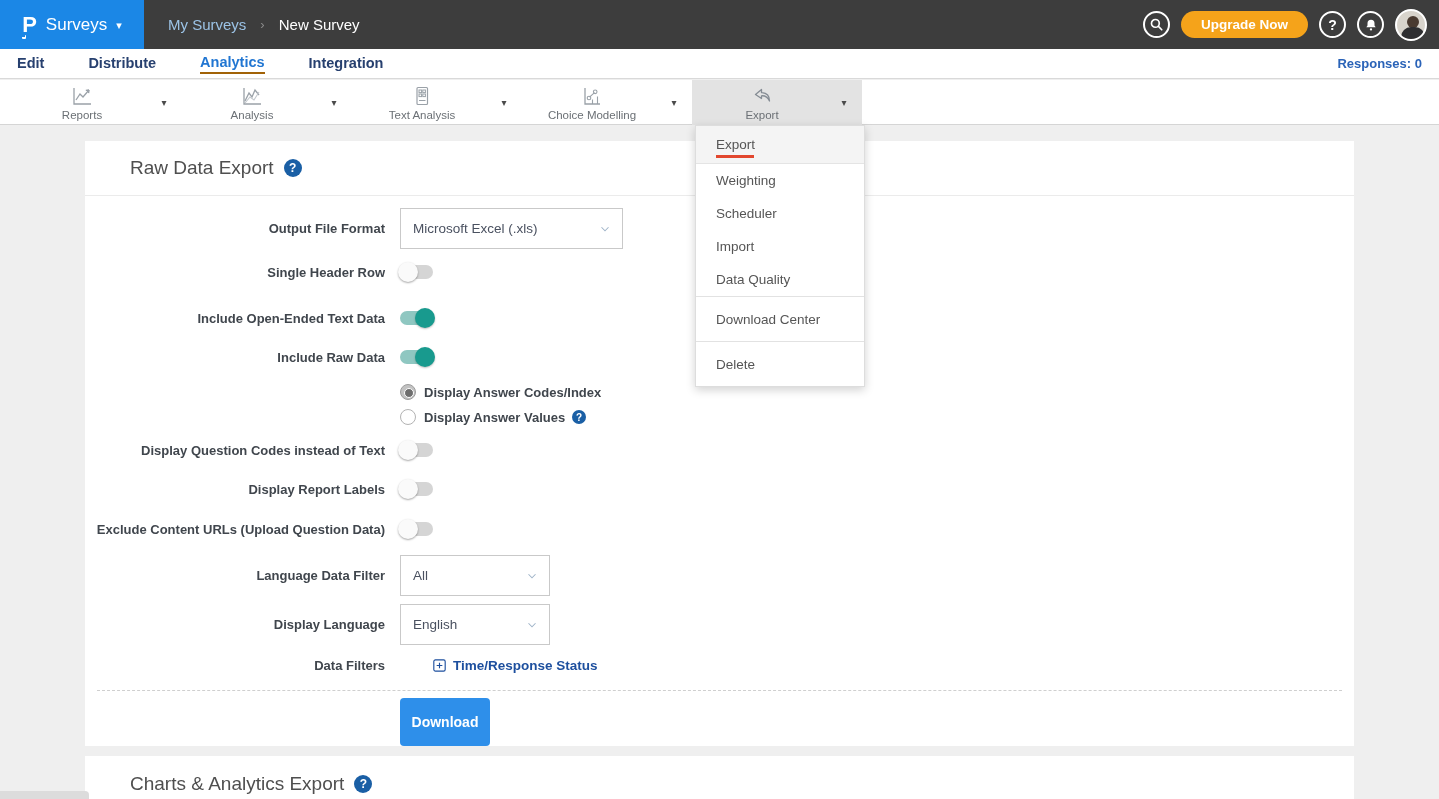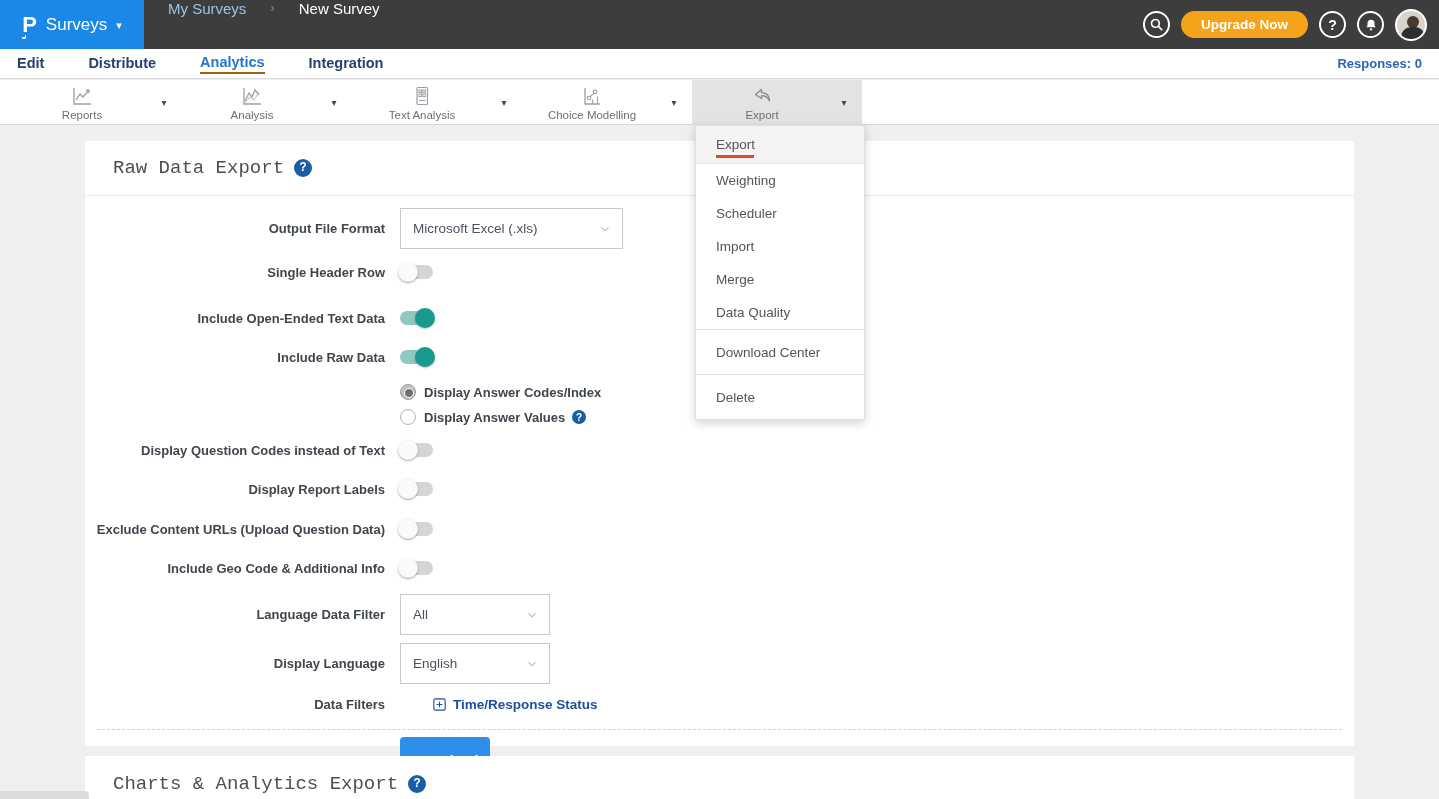--- a/index.html
+++ b/index.html
@@ -8,21 +8,21 @@
 
   
   .topbar { position:absolute; top:0; left:0; width:1439px; height:49px; background:#3d3d3d; }
   .brand { position:absolute; top:0; left:0; width:144px; height:49px; background:#1b87e6;
     display:flex; align-items:center; justify-content:center; gap:9px; color:#fff; cursor:pointer; }
   .brand .logo { position:relative; font-weight:bold; font-size:22px; line-height:1; }
   .brand .logo::after { content:""; position:absolute; left:-1px; bottom:-1px; width:4px; height:4px; background:#1b87e6; }
   .brand .logo i { position:absolute; left:0px; bottom:-3px; width:4px; height:4px; background:#fff; border-radius:1px; }
   .brand .prod { font-size:17px; font-weight:400; }
   .brand .caret { font-size:11px; margin-top:2px; }
-  .crumbs { position:absolute; left:168px; top:0; height:49px; display:flex; align-items:flex-start; gap:24px; font-size:15px; }
+  .crumbs { position:absolute; left:168px; top:0; height:49px; display:flex; align-items:center; gap:14px; font-size:15px; }
   .crumb-parent { color:#9cc3e6; cursor:pointer; }
   .crumb-sep { color:#8b8b8b; font-size:13px; }
   .crumb-current { color:#fff; }
   .top-right { position:absolute; right:12px; top:0; height:49px; display:flex; align-items:center; gap:11px; }
   .circ { width:27px; height:27px; border:2px solid #fff; border-radius:50%;
     display:flex; align-items:center; justify-content:center; color:#fff; cursor:pointer; flex:0 0 auto; }
   .circ.help { font-weight:bold; font-size:14px; }
   .upgrade { height:27px; padding:0 20px; background:#f5a31a; border:none; border-radius:14px;
     color:#fff; font-weight:bold; font-size:13.5px; font-family:inherit; cursor:pointer; }
   .avatar { width:32px; height:32px; border:2px solid #fff; border-radius:50%; overflow:hidden;
@@ -54,22 +54,22 @@
   .mi.hl { height:38px; background:#f4f4f4; border-bottom:1px solid #e4e4e4; }
   .mi.hl .redline { position:absolute; left:20px; top:29px; width:38px; height:3px; background:#e2472e; }
   .mi.tall { height:44px; }
   .mdiv { border-top:1px solid #e2e2e2; }
 
   
   .main { position:absolute; top:126px; left:0; width:1439px; height:673px; background:#efefef; }
   .card { position:absolute; left:85px; width:1269px; background:#fff; }
   .card1 { top:15px; height:605px; }
   .card2 { top:630px; height:43px; }
-  .card-head { height:55px; display:flex; align-items:center; gap:10px; padding-left:28px;
-    font-size:19px; color:#4f4f4f; border-bottom:1px solid #ebebeb;font-family:Liberation Mono, monospace; }
+  .card-head { height:55px; display:flex; align-items:center; gap:10px; padding-left:45px;
+    font-size:19px; color:#4f4f4f; border-bottom:1px solid #ebebeb; }
   .card2 .card-head { border-bottom:none; }
   .qicon { width:18px; height:18px; border-radius:50%; background:#1a5fa5; color:#fff;
     font-size:12px; font-weight:bold; display:flex; align-items:center; justify-content:center; cursor:pointer; }
   .qicon.small { width:14px; height:14px; font-size:10px; }
 
   .frow { display:flex; align-items:center; }
   .flabel { width:300px; text-align:right; font-size:13px; font-weight:bold; color:#40464d; flex:0 0 300px; }
   .fctrl { margin-left:15px; display:flex; align-items:center; }
 
   .select { border:1px solid #c9c9c9; height:41px; background:#fff; display:flex; align-items:center;
@@ -289,28 +289,20 @@
 
     <div class="frow" style="margin-top:20px; height:20px;">
       <span class="flabel">Exclude Content URLs (Upload Question Data)</span>
       <span class="fctrl">
           <span class="toggle">
             <span class="knob"></span>
           </span>
         </span>
     </div>
 
-    <div class="frow" style="margin-top:19px; height:20px;">
-      <span class="flabel">Include Geo Code &amp; Additional Info</span>
-      <span class="fctrl">
-          <span class="toggle">
-            <span class="knob"></span>
-          </span>
-        </span>
-    </div>
 
     <div class="frow" style="margin-top:16px;">
       <span class="flabel">Language Data Filter</span>
       <span class="fctrl">
         <span class="select w150">
           <span>All</span>
           <svg width="14" height="14" viewBox="0 0 24 24">
             <path d="M6 9 L12 15 L18 9" fill="none" stroke="#9fb3c8" stroke-width="1.8"></path>
           </svg>
         </span>
@@ -363,23 +355,20 @@
   <div class="mi">
       <span>Weighting</span>
     </div>
   <div class="mi">
       <span>Scheduler</span>
     </div>
   <div class="mi">
       <span>Import</span>
     </div>
   <div class="mi">
-      <span>Merge</span>
-    </div>
-  <div class="mi">
       <span>Data Quality</span>
     </div>
   <div class="mdiv"></div>
   <div class="mi tall">
       <span>Download Center</span>
     </div>
   <div class="mdiv"></div>
   <div class="mi tall">
       <span>Delete</span>
     </div>

